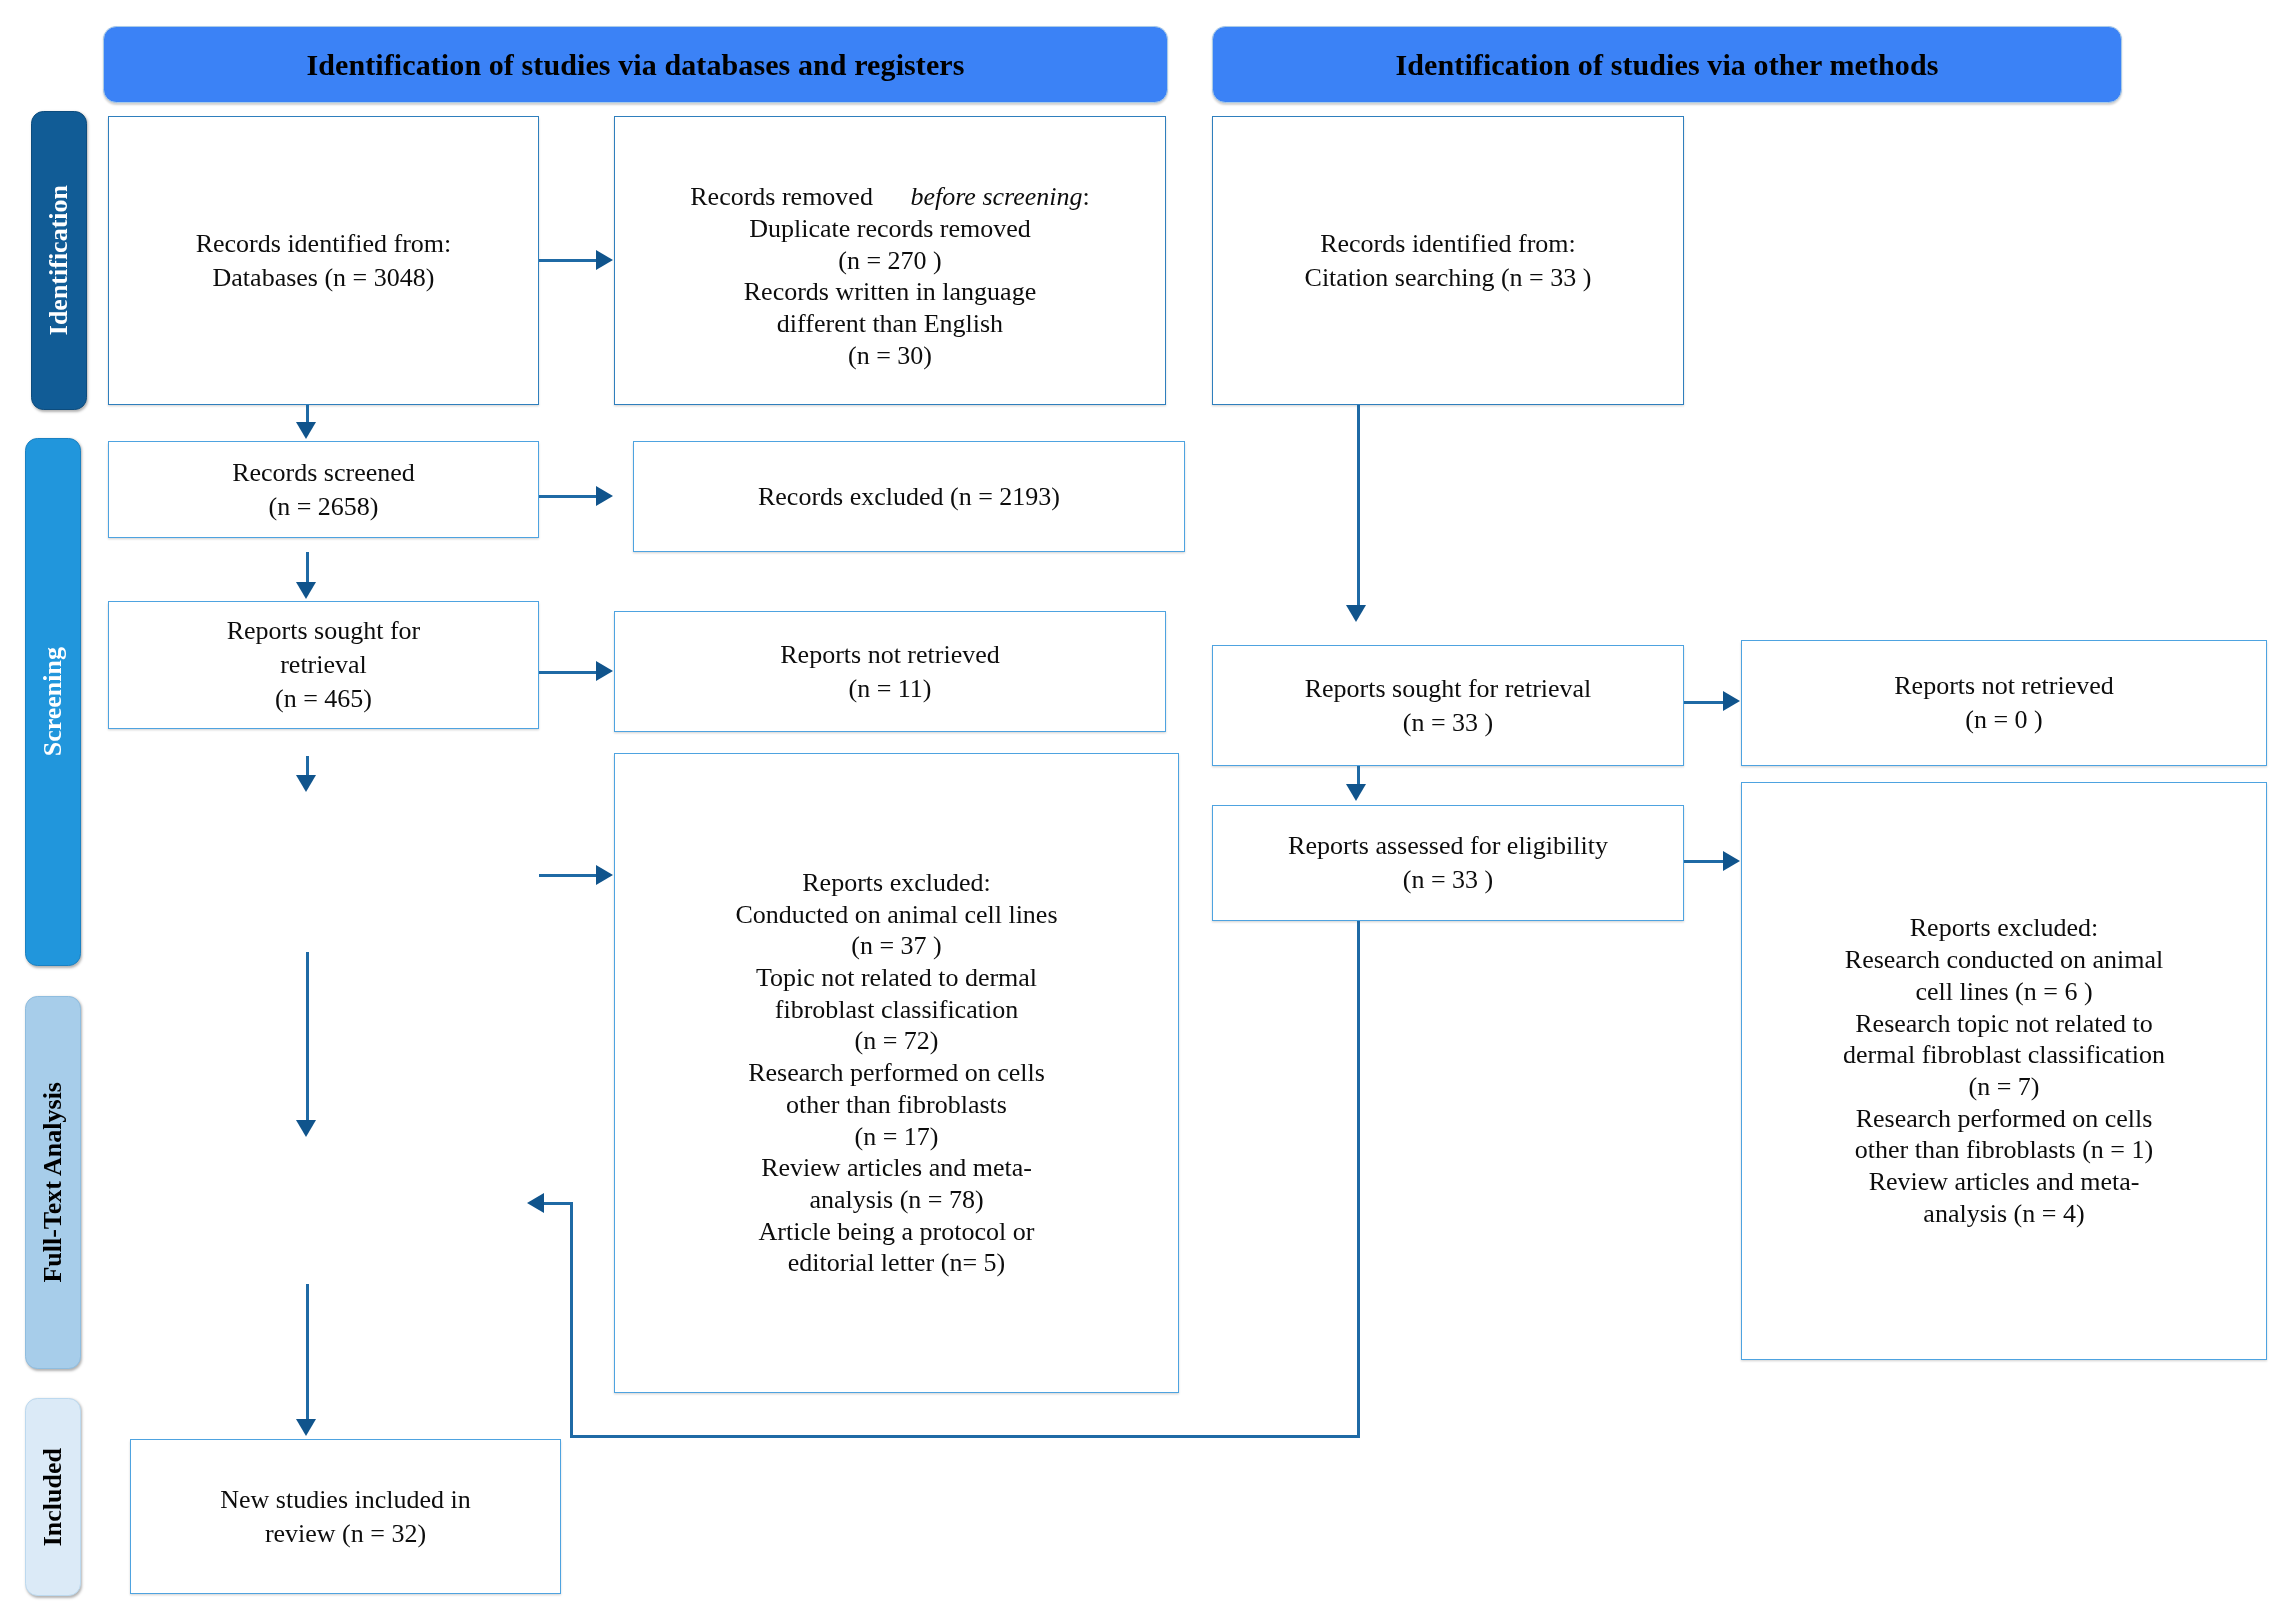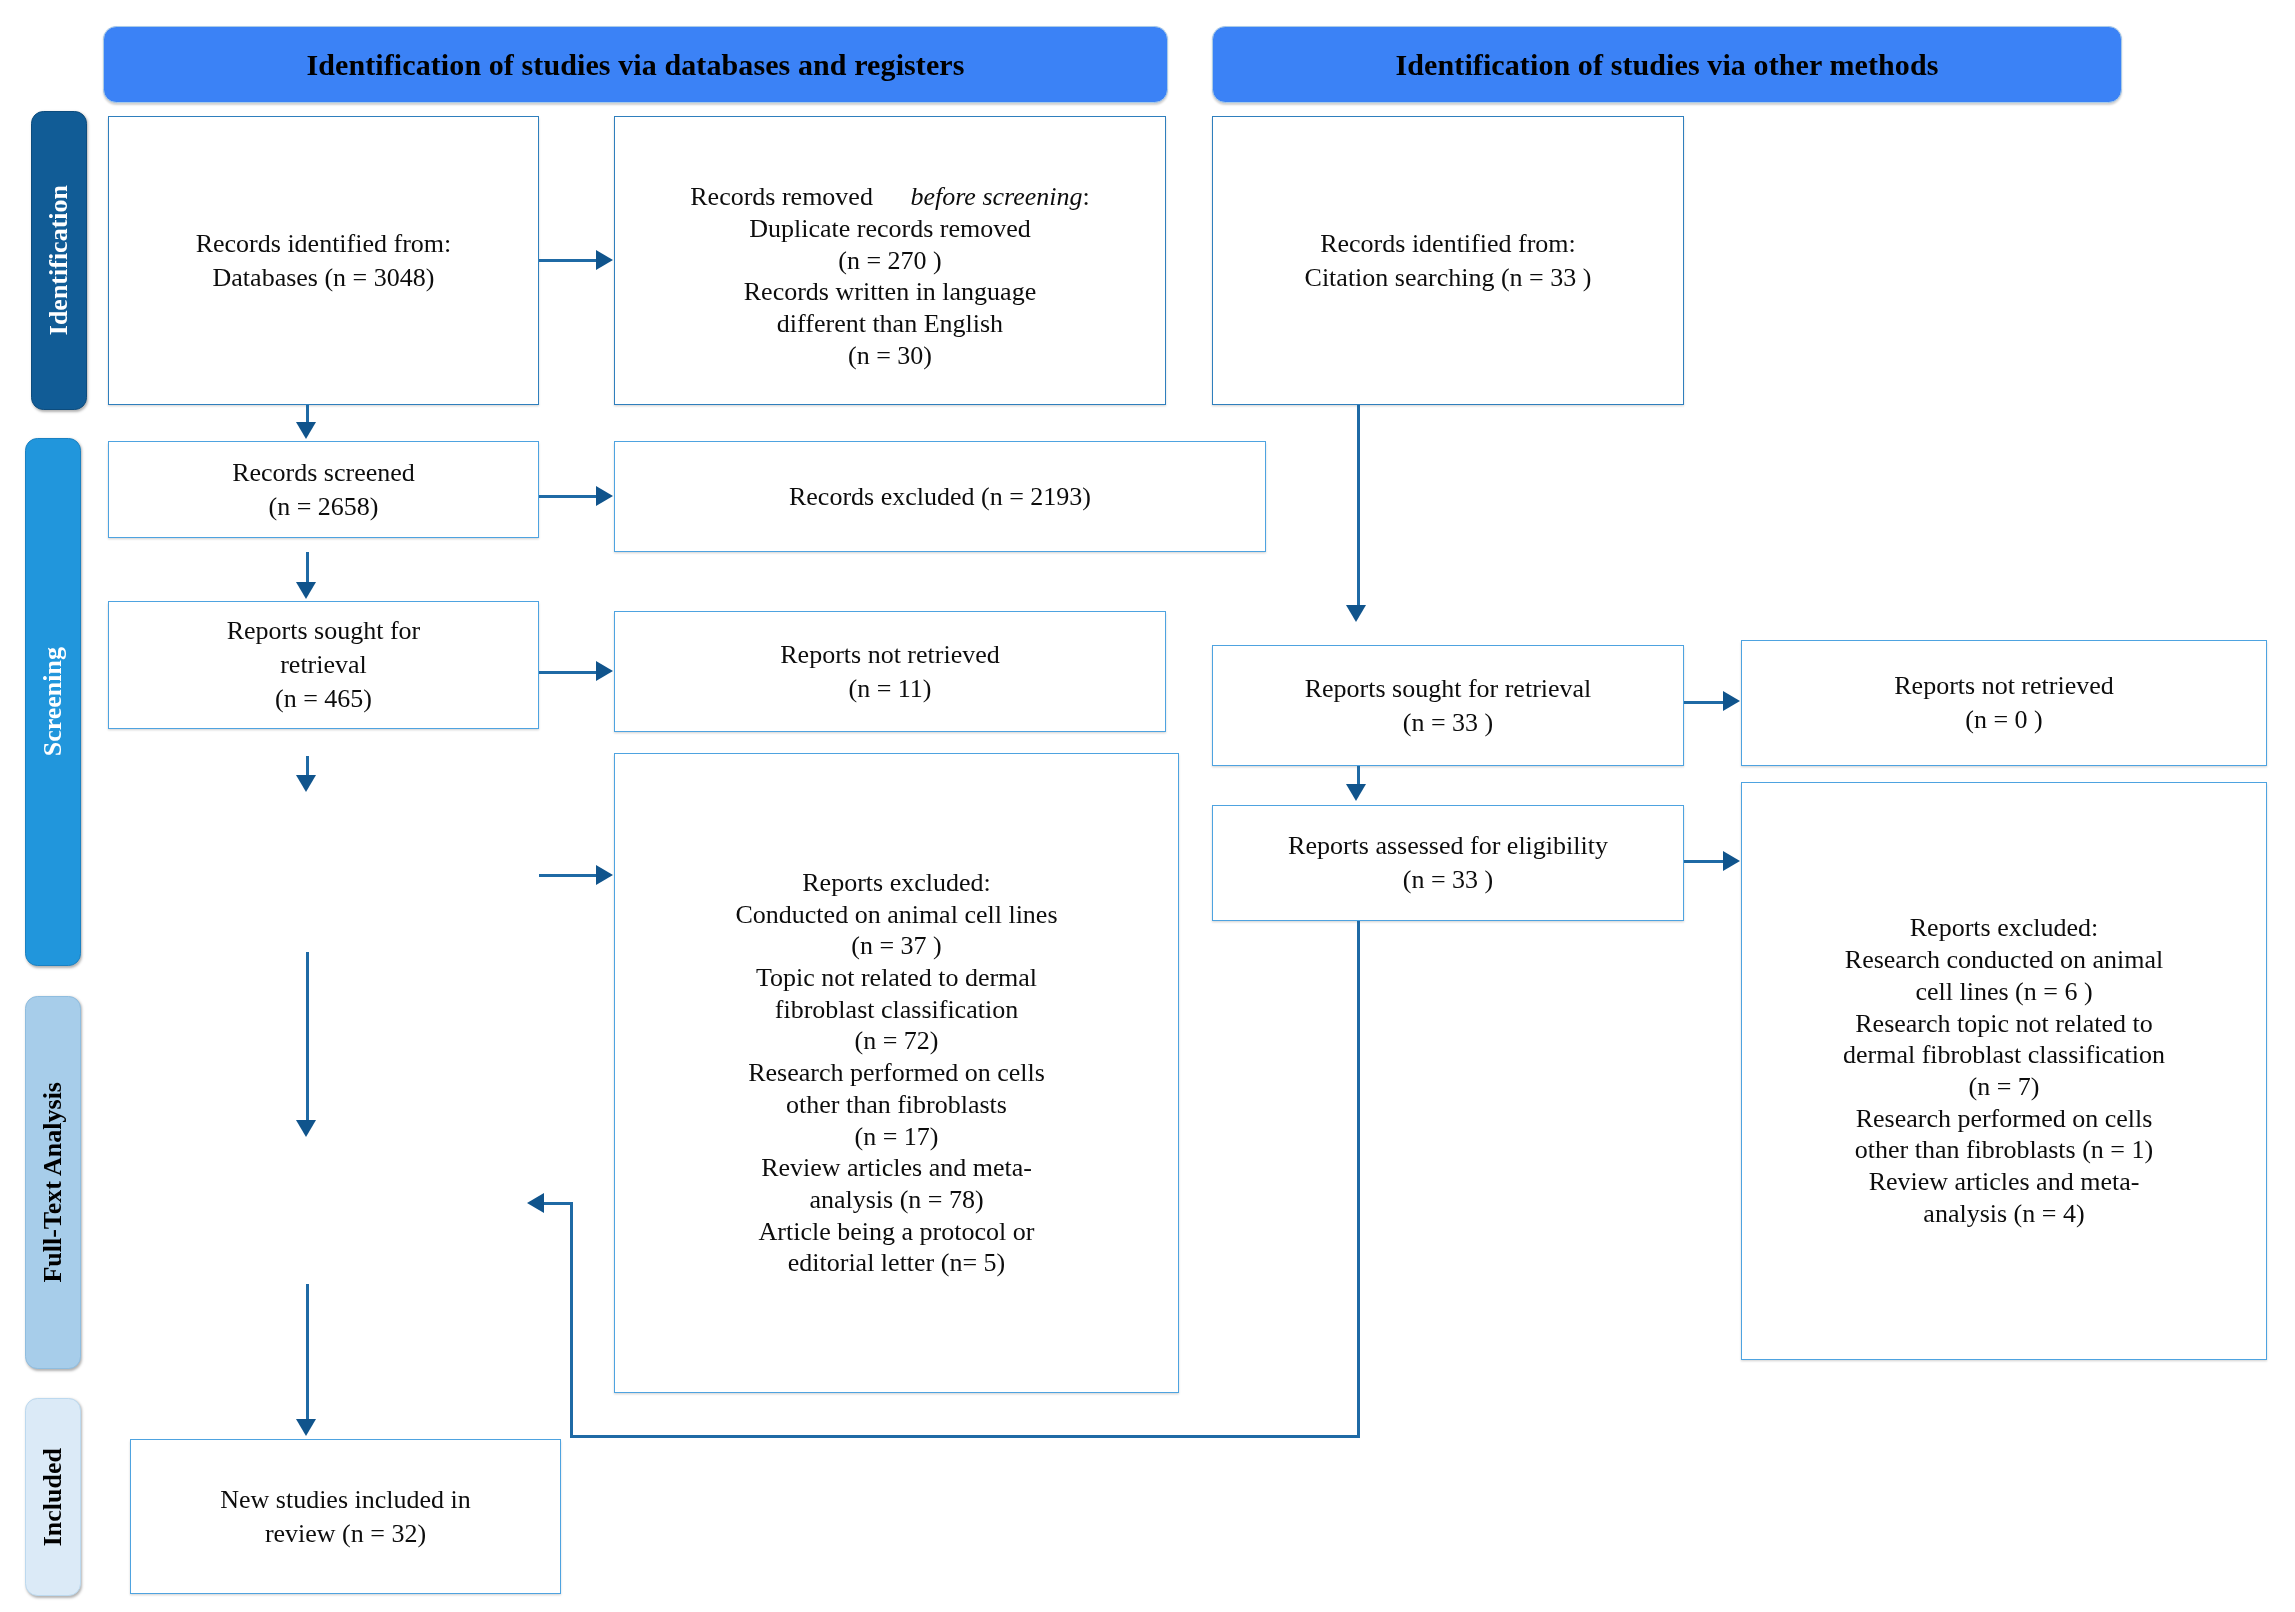--- a/index.html
+++ b/index.html
@@ -157,21 +157,21 @@
 different than English
 (n = 30)</span>
     </div>
   </div>
 
   <div class="fbox" style="left:108px; top:441px; width:431px; height:97px;">
     <div class="txt">Records screened
 (n = 2658)</div>
   </div>
 
-  <div class="fbox" style="left:614px; top:441px; width:652px; height:111px;">
+  <div class="fbox" style="left:633px; top:441px; width:552px; height:111px;">
     <div class="txt">Records excluded (n = 2193)</div>
   </div>
 
   <div class="fbox" style="left:108px; top:601px; width:431px; height:128px;">
     <div class="txt">Reports sought for
 retrieval
 (n = 465)</div>
   </div>
 
   <div class="fbox" style="left:614px; top:611px; width:552px; height:121px;">

